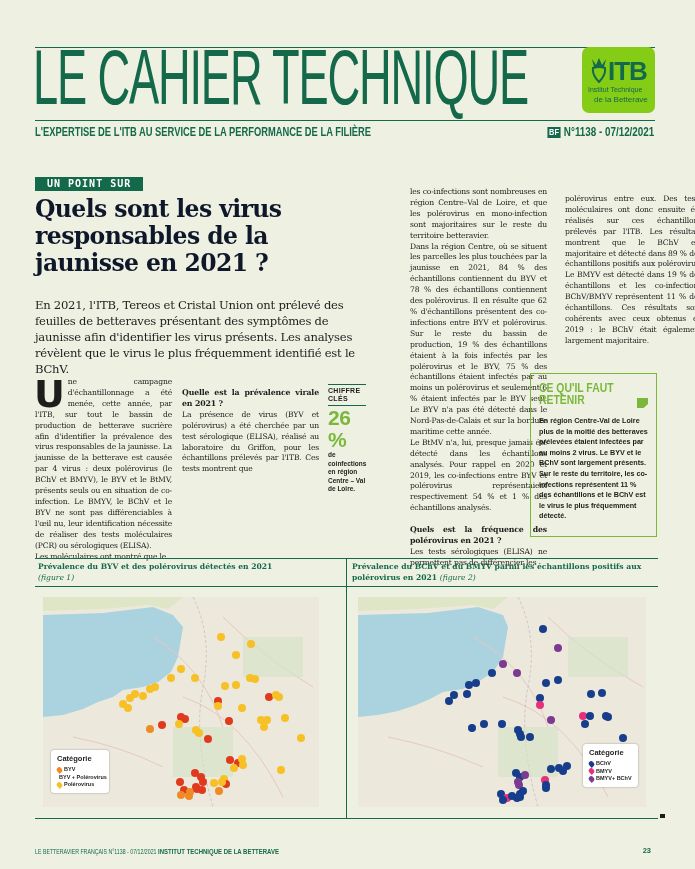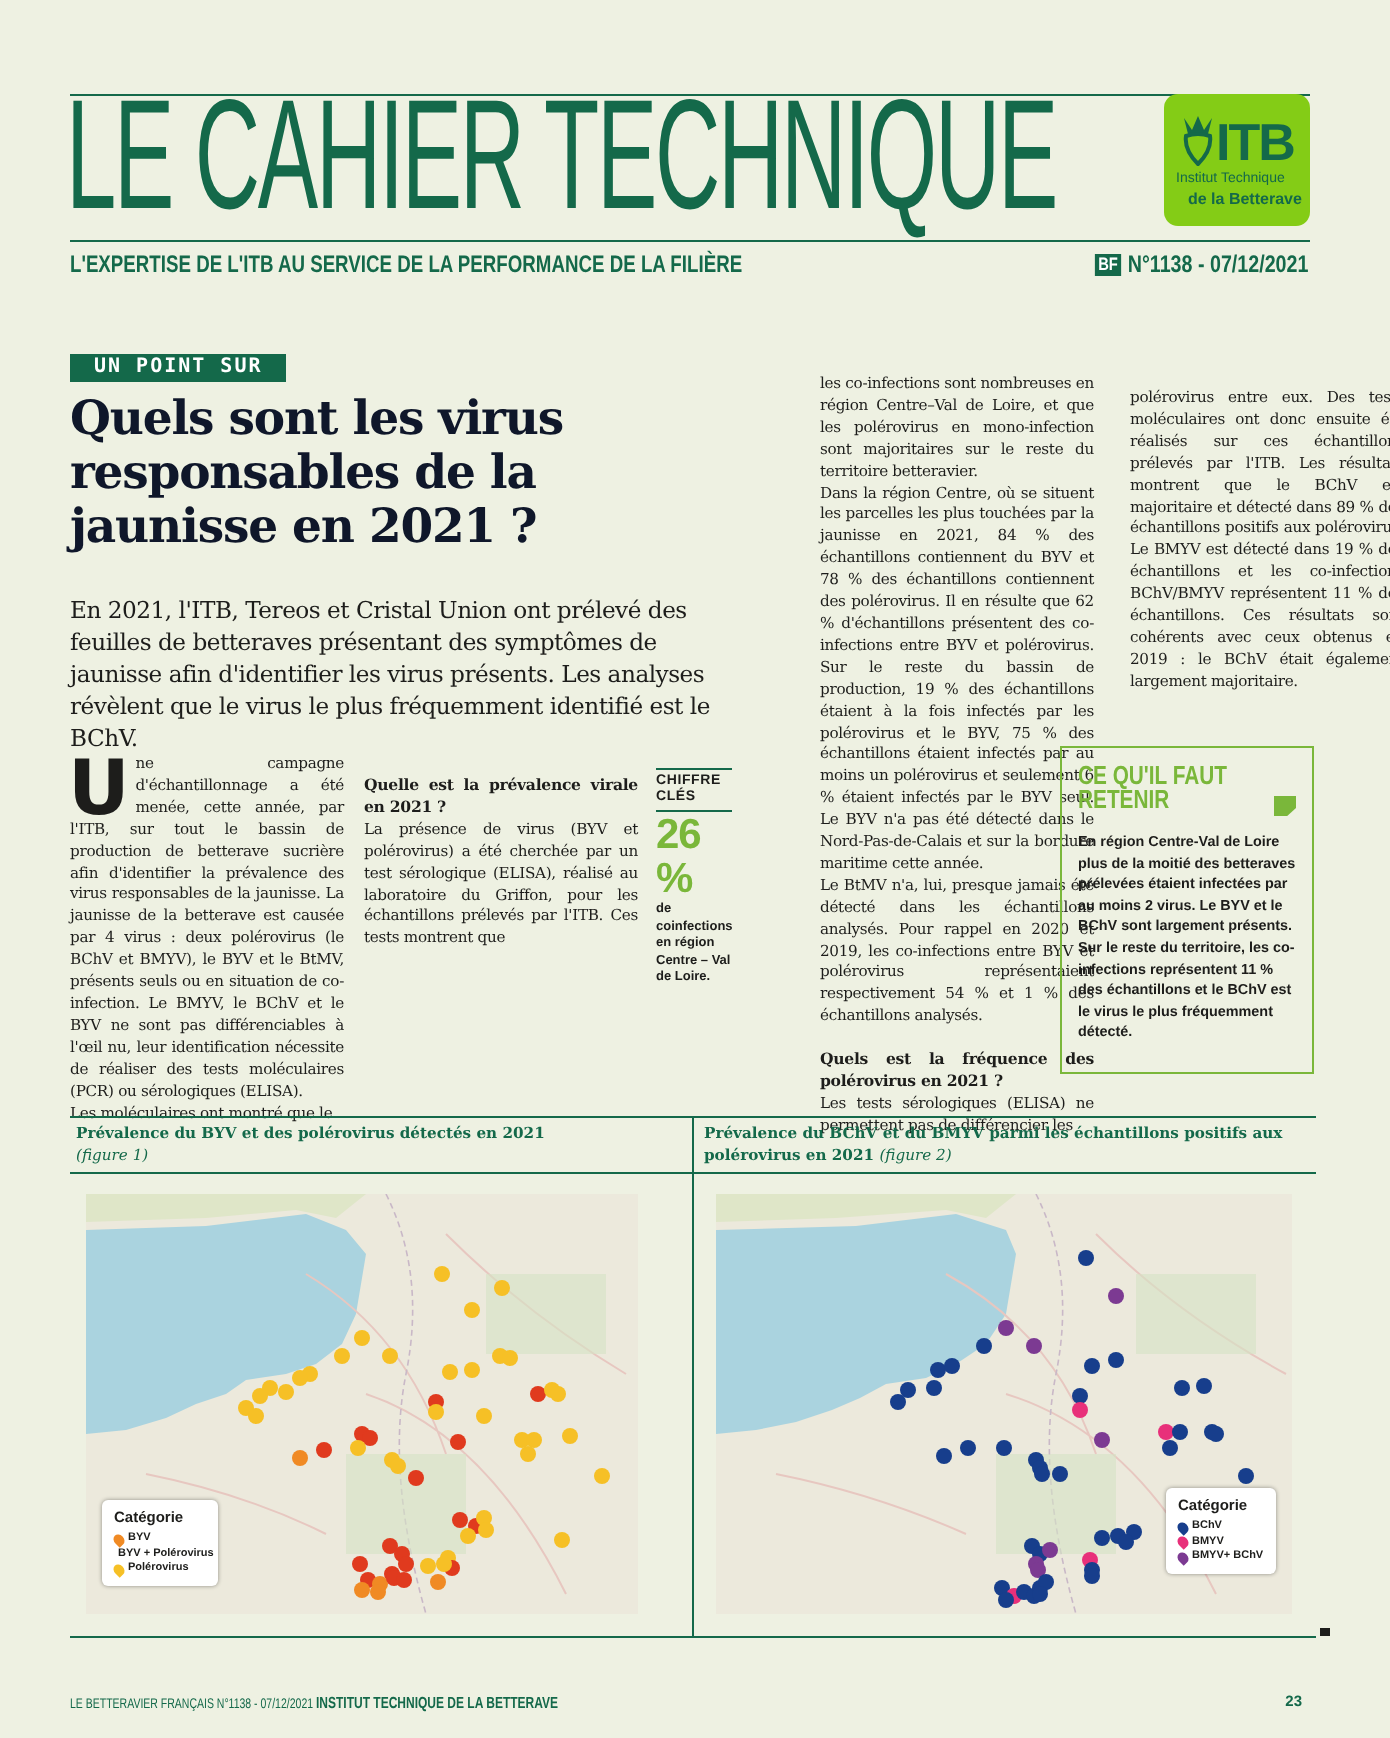--- a/index.html
+++ b/index.html
@@ -7,21 +7,21 @@
   body { position: relative; font-family: "DejaVu Serif", serif; color: #1d1d1b; }
   .rule { position: absolute; height: 1px; background: #14694a; }
   #masthead-title { position: absolute; left: 33px; top: 44px; width: 540px; height: 66px;
     font-family: "Liberation Sans", sans-serif; font-weight: 400; font-size: 78px; line-height: 66px;
     color: #14694a; letter-spacing: -2px; transform: scaleX(0.58); transform-origin: left top; white-space: nowrap; }
   #logo { position: absolute; left: 582px; top: 47px; width: 73px; height: 66px; background: #84cc16; border-radius: 7px; }
   #logo .beet { position: absolute; left: 8px; top: 10px; width: 18px; height: 26px; }
   #logo .itb { position: absolute; left: 26px; top: 12px; font-family: "Liberation Sans", sans-serif; font-weight: 700;
     font-size: 26px; line-height: 24px; color: #14694a; letter-spacing: -1px; }
   #logo .sub1 { position: absolute; left: 6px; top: 39px; font-family: "Liberation Sans", sans-serif; font-size: 7px; color: #14694a; white-space: nowrap; }
-  #logo .sub2 { position: absolute; left: 12px; top: 48px; font-family: "Liberation Sans", sans-serif; font-size: 8px; font-weight: 700; color: #14694a; white-space: nowrap; }
+  #logo .sub2 { position: absolute; left: 12px; top: 48px; font-family: "Liberation Sans", sans-serif; font-size: 8px; font-weight: 400; color: #14694a; white-space: nowrap; }
   #tagline { position: absolute; left: 35px; top: 125px; font-family: "Liberation Sans", sans-serif; font-weight: 700;
     font-size: 12px; color: #14694a; transform: scaleX(0.78); transform-origin: left top; white-space: nowrap; }
   #issue { position: absolute; right: 41px; top: 125px; font-family: "Liberation Sans", sans-serif; font-weight: 700;
     font-size: 12px; color: #14694a; display: flex; align-items: center; gap: 4px; transform: scaleX(0.82); transform-origin: right top; white-space: nowrap; }
   #issue .bf { background: #14694a; color: #fff; font-size: 9px; padding: 0 2px; line-height: 11px; }
   #kicker { position: absolute; left: 35px; top: 177px; background: #14694a; color: #fff; font-family: "DejaVu Sans Mono", monospace;
     font-weight: 700; font-size: 10px; line-height: 12px; padding: 1px 12px; letter-spacing: 1px; }
   #headline { position: absolute; left: 35px; top: 196px; width: 330px; font-family: "DejaVu Serif", serif; font-weight: 700;
     font-size: 23.5px; line-height: 27px; color: #0f172a; letter-spacing: -0.6px; }
   #chapo { position: absolute; left: 35px; top: 297px; width: 330px; font-size: 11.6px; line-height: 16px; letter-spacing: -0.25px; }

